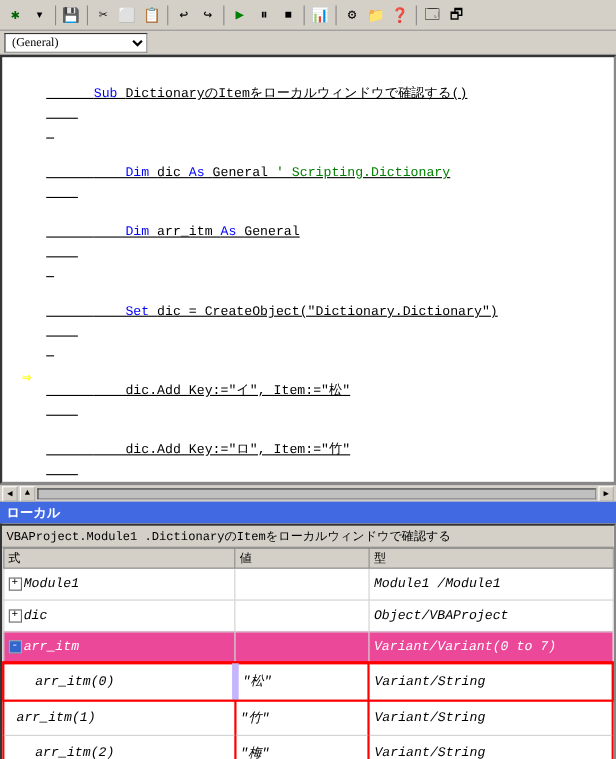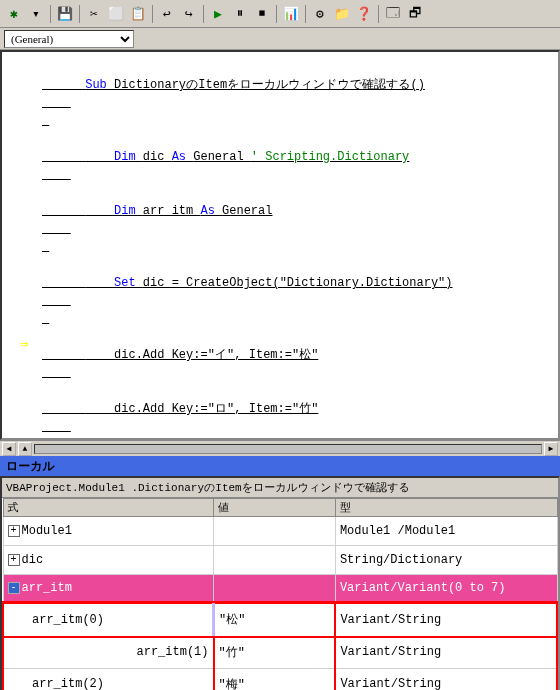--- a/index.html
+++ b/index.html
@@ -106,21 +106,21 @@
     .scroll-track {
       height: 10px;
       background: #c0c0c0;
       flex: 1;
       border: 1px inset #888;
     }
 
     
     .locals-label {
       background: #4169e1;
-      color: #000000;
+      color: #ffffff;
       padding: 2px 6px;
       font-size: 12px;
       font-weight: bold;
       height: 20px;
       display: flex;
       align-items: center;
     }
 
     
     .locals-pane {
@@ -156,20 +156,21 @@
     }
     .locals-table thead th {
       border: 1px solid #888;
       padding: 1px 4px;
       text-align: left;
       font-weight: normal;
       font-size: 11px;
     }
     .locals-table tbody tr {
       background: white;
+      font-style: italic;
     }
     .locals-table tbody tr.selected {
       background: #ec4899;
       color: white;
     }
     .locals-table tbody td {
       border: 1px solid #d0d0d0;
       padding: 1px 4px;
       height: 18px;
     }
@@ -288,39 +289,39 @@
         </td>
         <td></td>
         <td>Module1 /Module1</td>
       </tr>
 
       <tr class="table-row">
         <td>
           <span class="expand-icon">+</span>dic
         </td>
         <td></td>
-        <td>String/Dictionary</td>
+        <td>Object/VBAProject</td>
       </tr>
 
       <tr class="table-row selected">
         <td>
           <span class="expand-icon" style="background:#3366cc;color:white;border-color:#aaa;">-</span>arr_itm
         </td>
         <td></td>
         <td>Variant/Variant(0 to 7)</td>
       </tr>
 
       <tr class="table-row" style="outline: 2px solid red;">
-        <td style="padding-left: 28px; border-left: 2px solid red; border-right: 3px solid #c4b5fd; border-top: 2px solid red;">arr_itm(0)</td>
+        <td style="padding-left: 28px; border-left: 2px solid red; border-right: 6px solid #c4b5fd; border-top: 2px solid red;">arr_itm(0)</td>
         <td style="border-left: 2px solid red; border-right: 2px solid red; border-top: 2px solid red;">"松"</td>
         <td style="border-left: 2px solid red; border-right: 2px solid red; border-top: 2px solid red;">Variant/String</td>
       </tr>
 
       <tr class="table-row">
-        <td style="padding-left: 11px; border-left: 2px solid red; border-right: 2px solid red; text-align: right;">arr_itm(1)</td>
+        <td style="padding-left: 11px; border-left: 2px solid red; border-right: 2px solid red;">arr_itm(1)</td>
         <td style="border-left: 2px solid red; border-right: 2px solid red;">"竹"</td>
         <td style="border-left: 2px solid red; border-right: 2px solid red;">Variant/String</td>
       </tr>
 
       <tr class="table-row">
         <td style="padding-left: 28px; border-left: 2px solid red; border-right: 2px solid red; border-bottom: 2px solid red;">arr_itm(2)</td>
         <td style="border-left: 2px solid red; border-right: 2px solid red; border-bottom: 2px solid red;">"梅"</td>
         <td style="border-left: 2px solid red; border-right: 2px solid red; border-bottom: 2px solid red;">Variant/String</td>
       </tr>
     </tbody>

